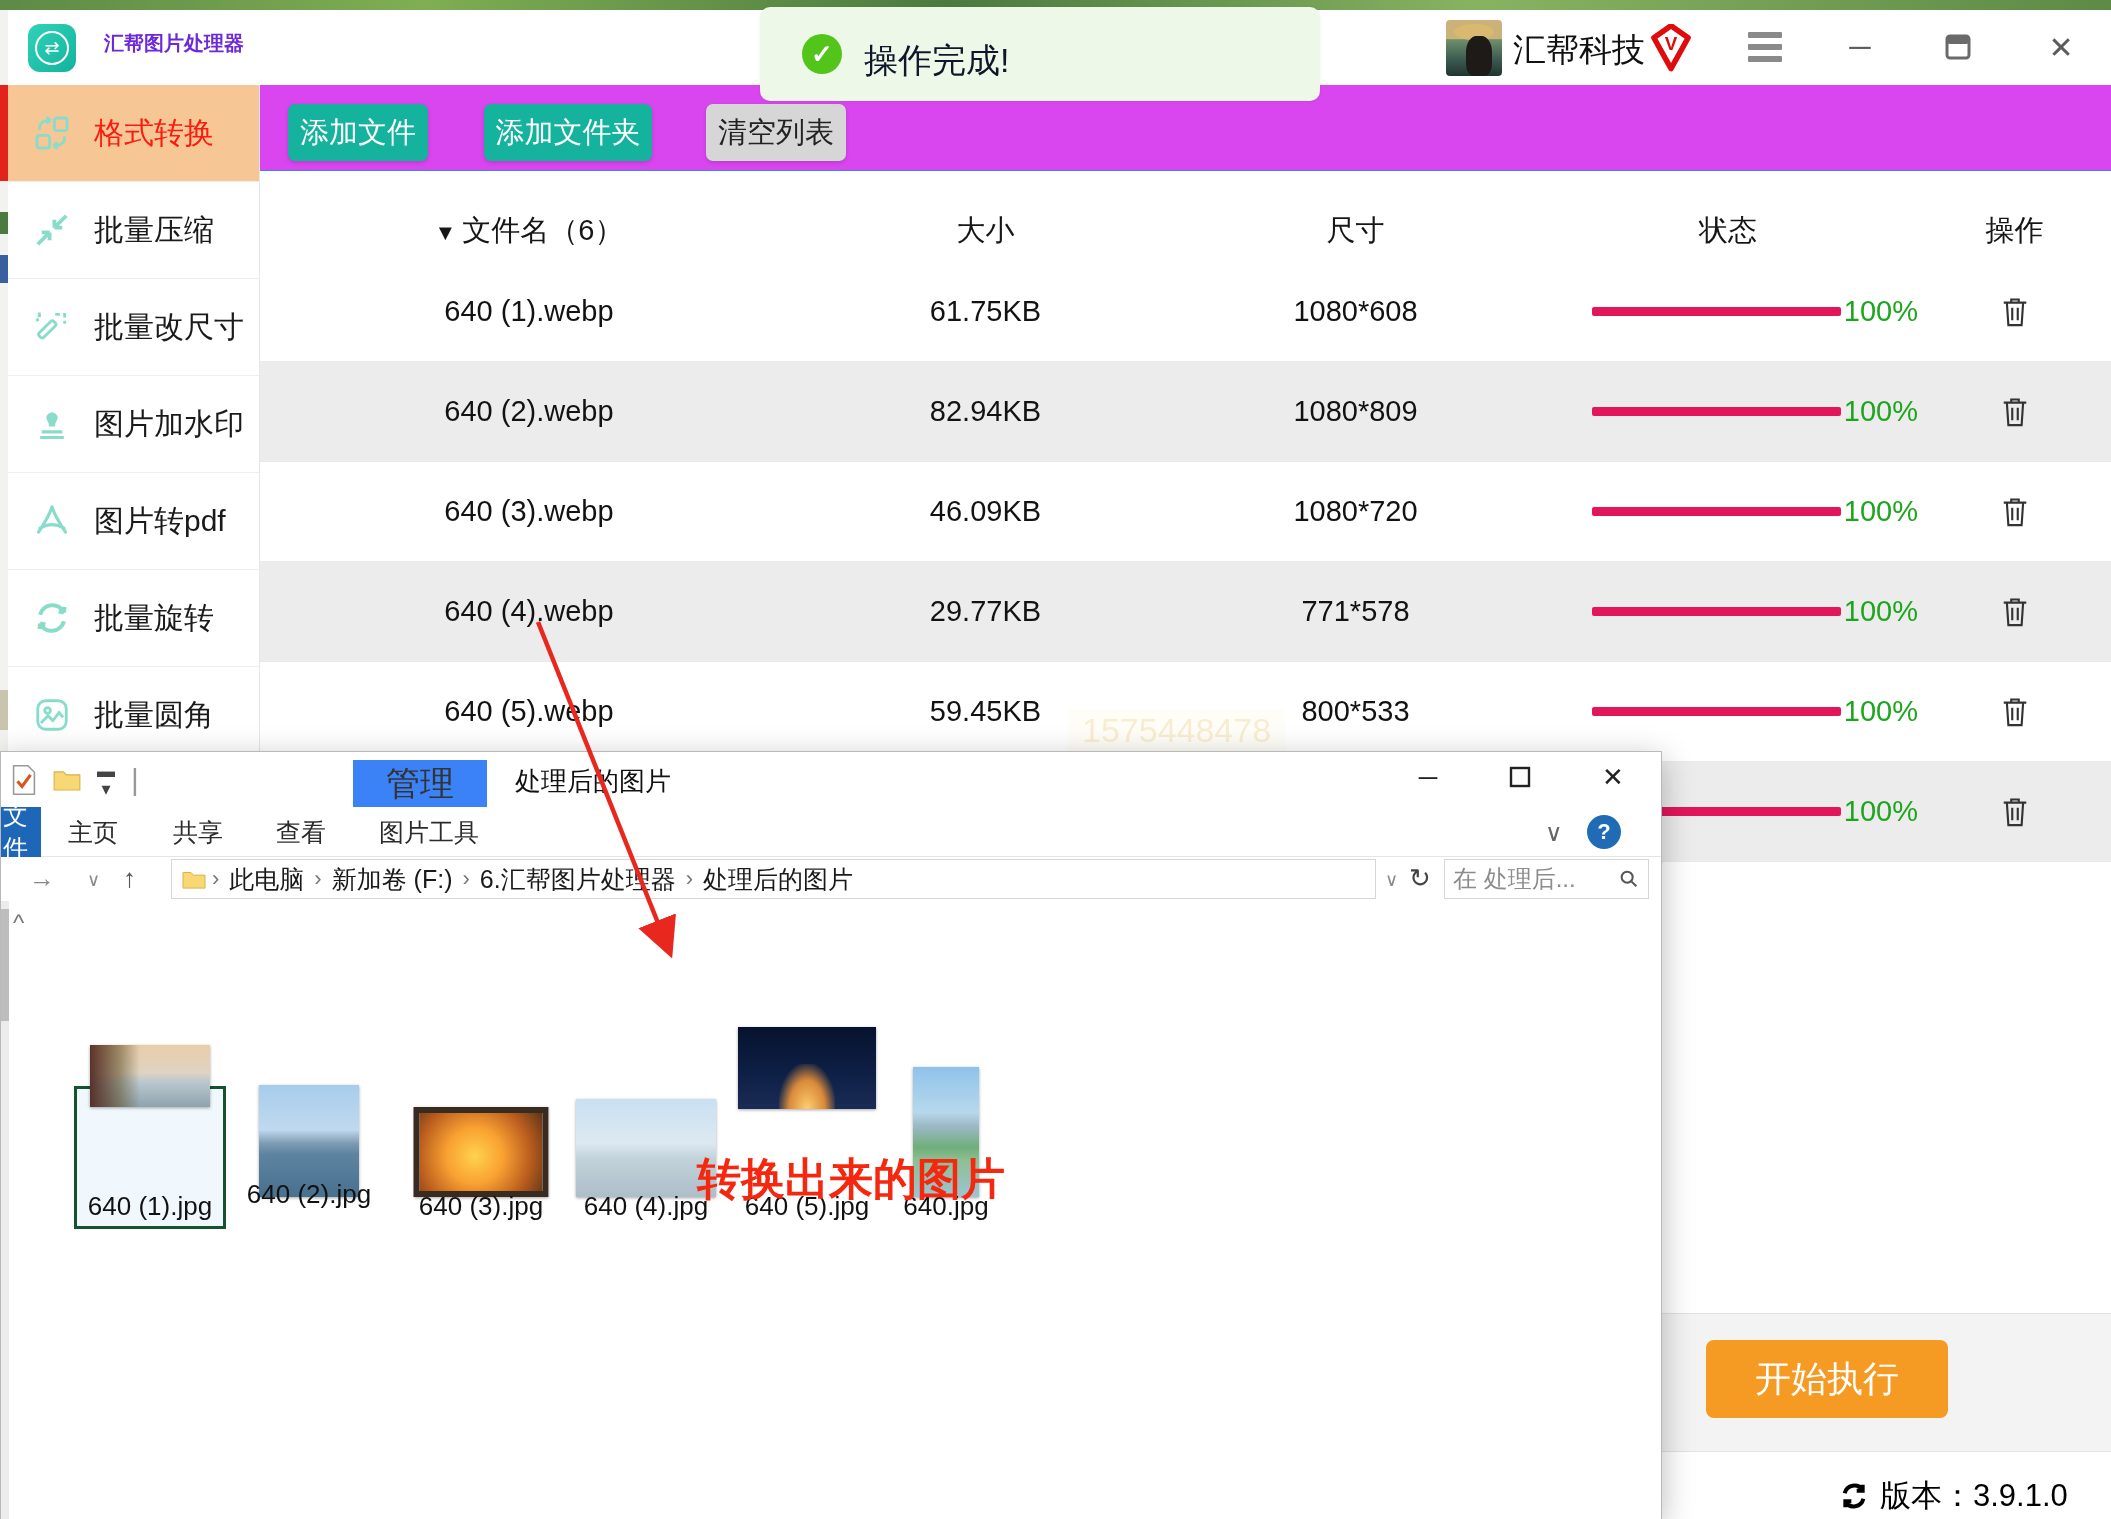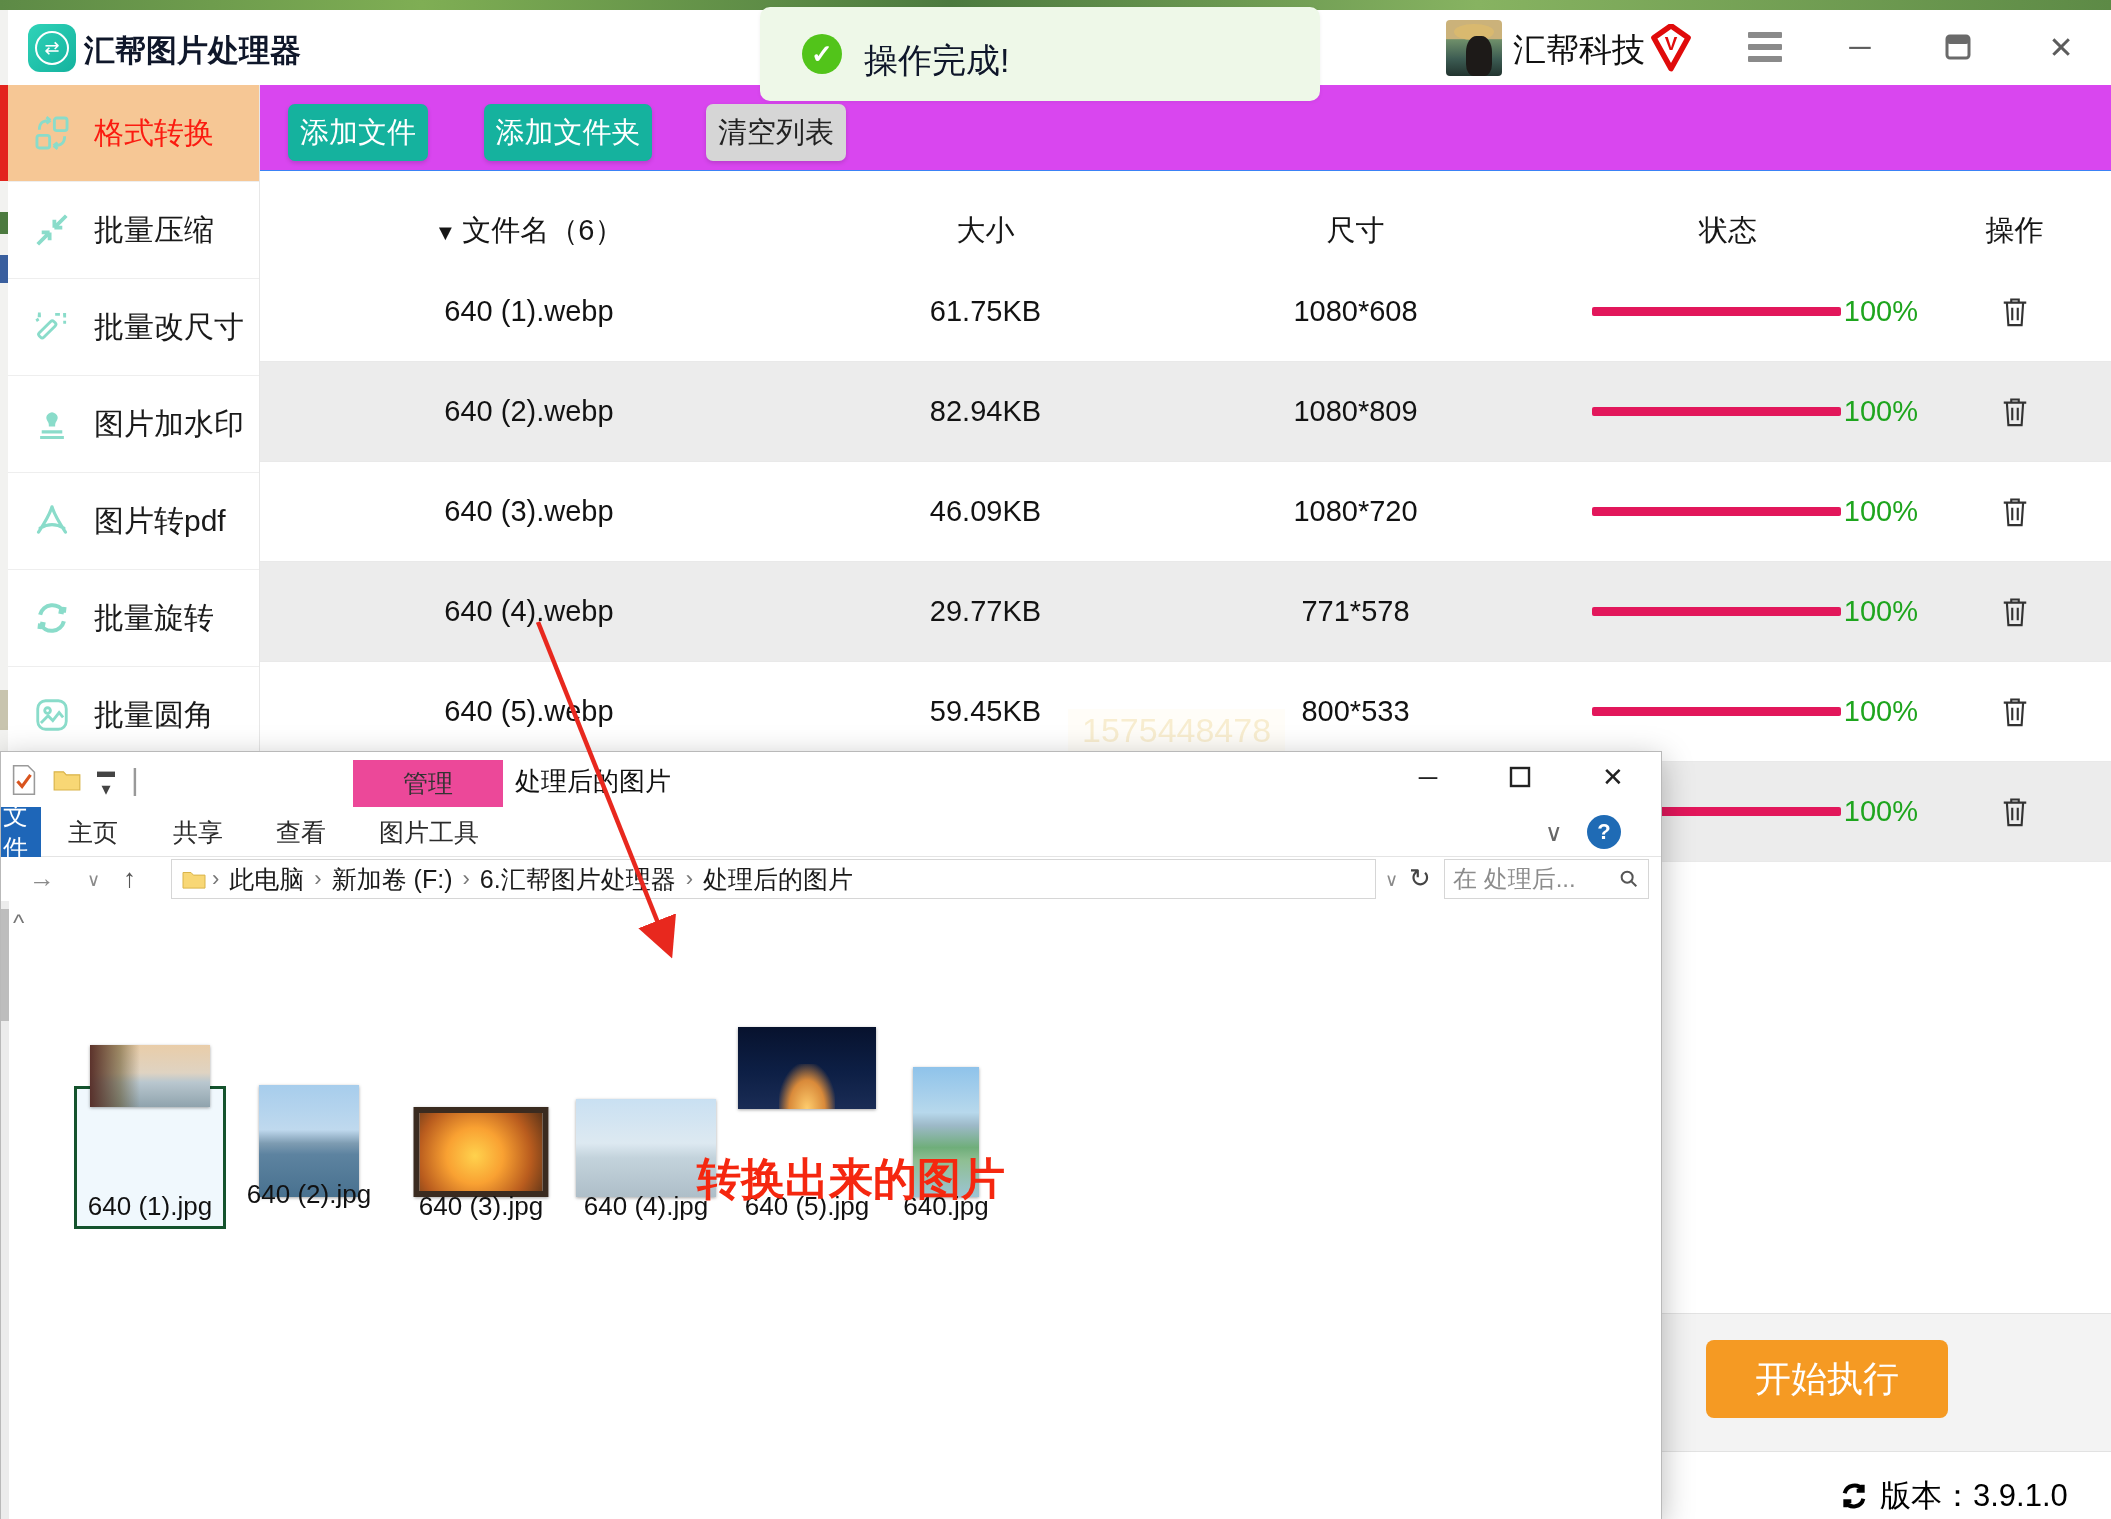--- a/index.html
+++ b/index.html
@@ -15,21 +15,21 @@
 
   
   #app-window { left:8px; top:10px; width:2103px; height:1509px; background:#fff; z-index:1; }
 
   #titlebar { position:absolute; left:0; top:0; width:2103px; height:75px; background:#fff; }
   #app-logo { position:absolute; left:20px; top:14px; width:48px; height:48px; border-radius:12px;
     background:linear-gradient(135deg,#2fd3b8,#14b29e); color:#fff; display:flex; align-items:center;
     justify-content:center; font-size:24px; }
   #app-logo .ring { width:34px; height:34px; border:2px solid #fff; border-radius:50%;
     display:flex; align-items:center; justify-content:center; font-size:18px; }
-  #app-title { position:absolute; left:76px; top:20px; font-size:31px; font-weight:600; color:#0f172a; }
+  #app-title { position:absolute; left:96px; top:20px; font-size:20px; font-weight:600; color:#6d28d9; }
 
   #brand-avatar { position:absolute; left:1438px; top:10px; width:56px; height:56px; border-radius:4px;
     background:linear-gradient(180deg,#cbb27a 0%,#cbb27a 34%,#6f8f6a 35%,#3c5b52 70%,#22342f 100%); overflow:hidden; }
   #brand-avatar:before { content:""; position:absolute; left:8px; top:4px; width:40px; height:16px;
     border-radius:50%; background:#d9b96f; }
   #brand-avatar:after { content:""; position:absolute; left:20px; top:16px; width:26px; height:40px;
     border-radius:40% 40% 30% 30%; background:#1d1a18; }
   #brand-name { position:absolute; left:1505px; top:18px; font-size:33px; color:#111; }
   #brand-badge { position:absolute; left:1642px; top:14px; width:42px; height:48px; color:#e00b0b; }
   #menu-btn { position:absolute; left:1740px; top:22px; width:34px; height:30px; display:flex;
@@ -97,22 +97,22 @@
   #version-row svg { margin-right:10px; }
   #version-row .vtext { font-size:31px; color:#000; }
 
   
   #explorer { left:0; top:751px; width:1662px; height:768px; background:#fff; z-index:5;
     border:1px solid #b9b9b9; box-shadow:0 8px 30px rgba(0,0,0,.28); }
   #exp-titlebar { position:absolute; left:0; top:0; width:100%; height:55px; background:#fff; }
   .exp-ctl { position:absolute; top:0; width:64px; height:50px; display:flex; align-items:center;
     justify-content:center; font-size:26px; color:#222; }
   #exp-title { position:absolute; left:514px; top:12px; font-size:26px; color:#111; }
-  #manage-tab { position:absolute; left:352px; top:8px; width:150px; height:47px; background:#ec4899;
-    display:flex; align-items:center; justify-content:center; font-size:25px; color:#333; }
+  #manage-tab { position:absolute; left:352px; top:8px; width:134px; height:47px; background:#3b82f6;
+    display:flex; align-items:center; justify-content:center; font-size:34px; color:#333; }
   #qat { position:absolute; left:10px; top:10px; display:flex; align-items:center; }
 
   #ribbon-row { position:absolute; left:0; top:55px; width:100%; height:50px; background:#fff;
     border-bottom:1px solid #e4e4e4; }
   #file-tab { position:absolute; left:0; top:0; width:40px; height:50px; background:#1e66b8; color:#fff;
     font-size:25px; display:flex; align-items:center; overflow:hidden; padding-left:2px; }
   .rtab { position:absolute; top:0; height:50px; display:flex; align-items:center; font-size:25px; color:#2b2b2b; }
   #pic-tab { left:378px; width:100px; justify-content:center; }
   #ribbon-chevron { position:absolute; left:1544px; top:12px; font-size:24px; color:#666; }
   #help-btn { position:absolute; left:1586px; top:8px; width:34px; height:34px; border-radius:50%;

